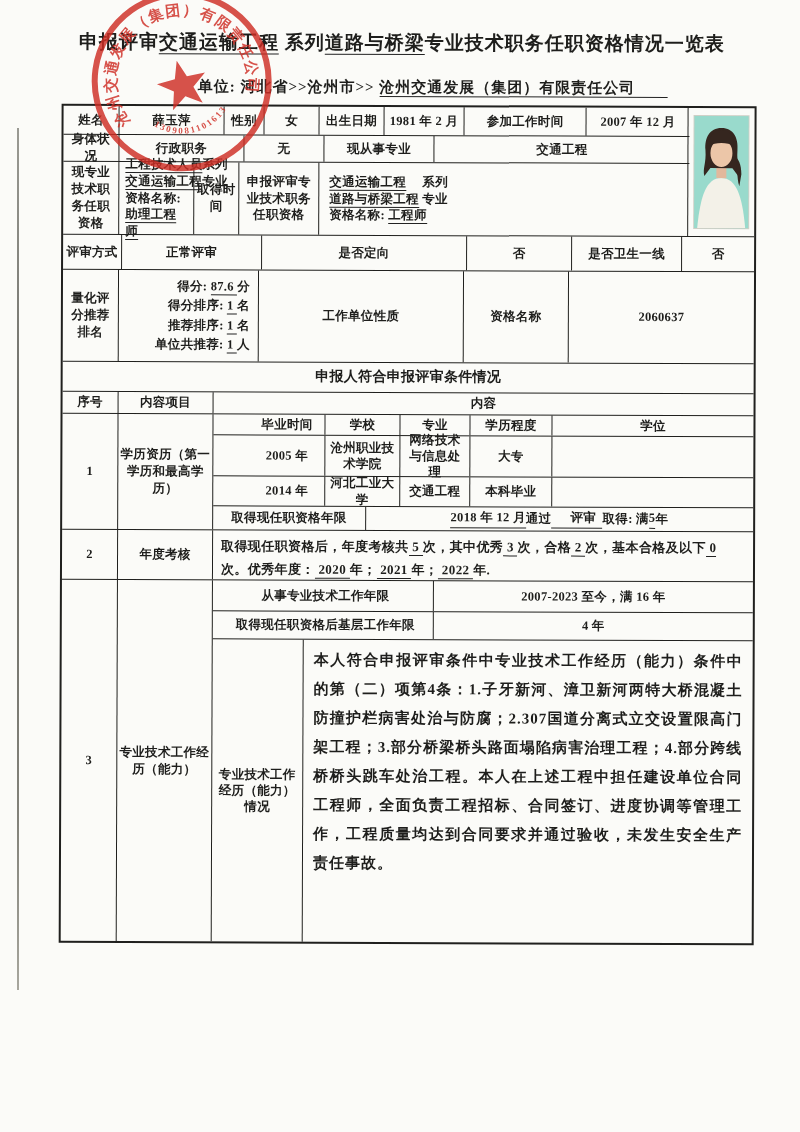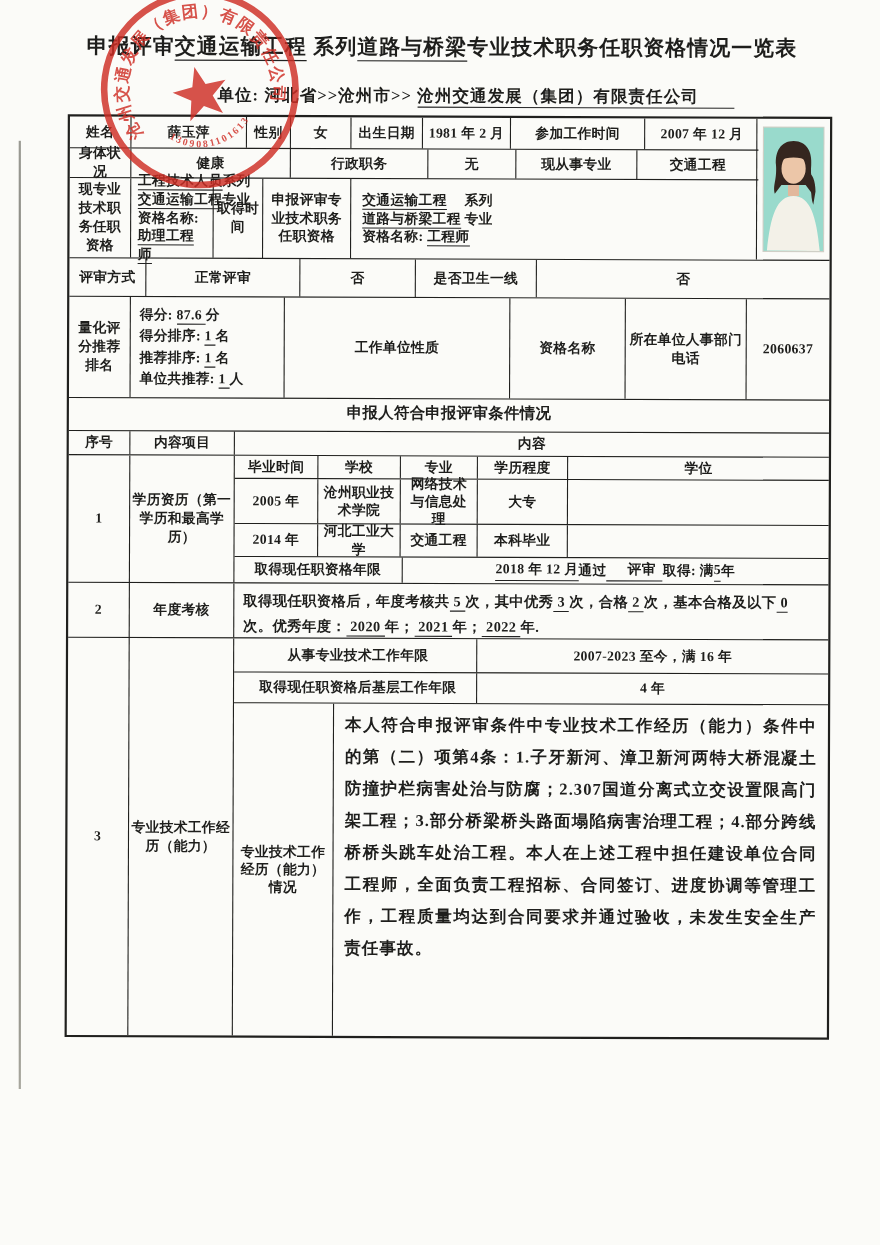--- a/index.html
+++ b/index.html
@@ -24,32 +24,32 @@
   .top3 { position:relative; }
   .top3 .tr { width:626px; }
   .photo-cell { position:absolute; right:0; top:0; width:67px; height:128px;
     border-left:1.5px solid #20201e; display:flex; align-items:center; justify-content:center; }
   .r1,.r2 { height:28px; } .r2 { height:27px; }
   .r3 { height:73px; }
   .r4 { height:35px; } .r5 { height:92px; }
   .r6 { height:30px; } .r7 { height:22px; }
   .lines-cell { flex-direction:column; align-items:flex-start; text-align:left; padding:3px 6px; justify-content:center; }
   .lines-cell div { white-space:nowrap; }
-  .score-cell { flex-direction:column; align-items:flex-start; padding:4px 8px; line-height:1.55; }
+  .score-cell { flex-direction:column; align-items:flex-end; padding:4px 8px; line-height:1.55; }
   
   .item { display:flex; align-items:stretch; }
   .w-seq { width:55px; } .w-proj { width:95px; }
   .body { flex:1; display:flex; flex-direction:column; padding:0; align-items:stretch; }
   .sr { display:flex; align-items:stretch; }
   .sr + .sr { border-top:1.5px solid #20201e; }
   .sc { display:flex; align-items:center; justify-content:center; text-align:center;
     font-size:12.5px; font-weight:bold; padding:1px 3px; line-height:1.3; letter-spacing:.3px;}
   .sc + .sc { border-left:1.5px solid #20201e; }
   .eh { height:20px; } .e1 { height:41px; } .e2 { height:30px; } .e3 { height:24px; }
-  .c-y { width:75px; } .c-s { width:75px; } .c-m { width:70px; } .c-d { width:82px; } .c-g { flex:1; }
+  .c-y { width:75px;margin-left:36px; } .c-s { width:75px; } .c-m { width:70px; } .c-d { width:82px; } .c-g { flex:1; }
   .c-merge { width:151.5px; } .c-rest { flex:1; }
   .i2-text { flex:1; font-size:13px; font-weight:bold; text-align:left; padding:5px 8px;
     line-height:1.75; letter-spacing:.4px; display:block; }
   .i2row { height:50px; }
   .rA { height:30px; } .rB { height:28px; } .rC { height:303px; }
   .c-lab { width:220px; } .c-lab2 { width:90px; }
   .exp-text { flex:1; display:block; text-align:justify; font-size:15px; font-weight:bold;
     line-height:29px; padding:6px 10px; letter-spacing:1px; }
   .vtop { align-items:flex-start; }
   
@@ -75,21 +75,20 @@
           <div class="td" style="width:105px">薛玉萍</div>
           <div class="td" style="width:40px">性别</div>
           <div class="td" style="width:55px">女</div>
           <div class="td" style="width:65px">出生日期</div>
           <div class="td" style="width:80px">1981 年 2 月</div>
           <div class="td" style="width:122px">参加工作时间</div>
           <div class="td" style="flex:1">2007 年 12 月</div>
         </div>
         <div class="tr r2 bt">
           <div class="td" style="width:55px">身体状况</div>
-          <div class="td" style="width:145px">健康</div>
           <div class="td" style="width:125px">行政职务</div>
           <div class="td" style="width:80px">无</div>
           <div class="td" style="width:110px">现从事专业</div>
           <div class="td" style="flex:1">交通工程</div>
         </div>
         <div class="tr r3 bt">
           <div class="td" style="width:55px">现专业技术职务任职资格</div>
           <div class="td lines-cell" style="width:75px">
             <div><span class="u">工程技术人员</span><span>系列</span></div>
             <div><span class="u">交通运输工程</span><span>专业</span></div>
@@ -112,38 +111,38 @@
               <path d="M27 12 C15 12 10 22 11 34 C12 48 8 52 10 60 L16 52 L38 52 L44 60 C46 52 42 48 43 34 C44 22 39 12 27 12 Z" fill="#35261f"></path>
               <ellipse cx="27" cy="37" rx="11" ry="14" fill="#ecc6a8"></ellipse>
               <path d="M27 14 C18 14 14 22 15 30 C20 26 34 26 39 30 C40 22 36 14 27 14 Z" fill="#35261f"></path>
               <path d="M40 40 C44 50 42 62 45 70 L47 58 C47 48 44 42 40 40 Z" fill="#35261f"></path>
             </svg>
           </div>
         </div>
       </div>
 
       <div class="tr r4 bt">
-        <div class="td" style="width:69px">评审方式</div>
+        <div class="td" style="width:58px">评审方式</div>
         <div class="td" style="width:140px">正常评审</div>
+        <div class="td" style="width:205px">是否定向</div>
         <div class="td" style="width:105px">否</div>
         <div class="td" style="width:110px">是否卫生一线</div>
         <div class="td" style="flex:1">否</div>
       </div>
 
       <div class="tr r5 bt">
         <div class="td" style="width:55px">量化评分推荐排名</div>
         <div class="td score-cell" style="width:140px">
           <div><span>得分: </span><span class="u"> 87.6 </span><span> 分</span></div>
           <div><span>得分排序: </span><span class="u"> 1 </span><span> 名</span></div>
           <div><span>推荐排序: </span><span class="u"> 1 </span><span> 名</span></div>
           <div><span>单位共推荐: </span><span class="u"> 1 </span><span> 人</span></div>
         </div>
         <div class="td" style="width:205px">工作单位性质</div>
         <div class="td" style="width:105px">资格名称</div>
-        <div class="td" style="width:110px">所在单位人事部门电话</div>
         <div class="td" style="flex:1">2060637</div>
       </div>
 
       <div class="tr r6 bt">
         <div class="td" style="flex:1; font-size:14px">申报人符合申报评审条件情况</div>
       </div>
 
       <div class="tr r7 bt">
         <div class="td" style="width:55px">序号</div>
         <div class="td" style="width:95px">内容项目</div>

